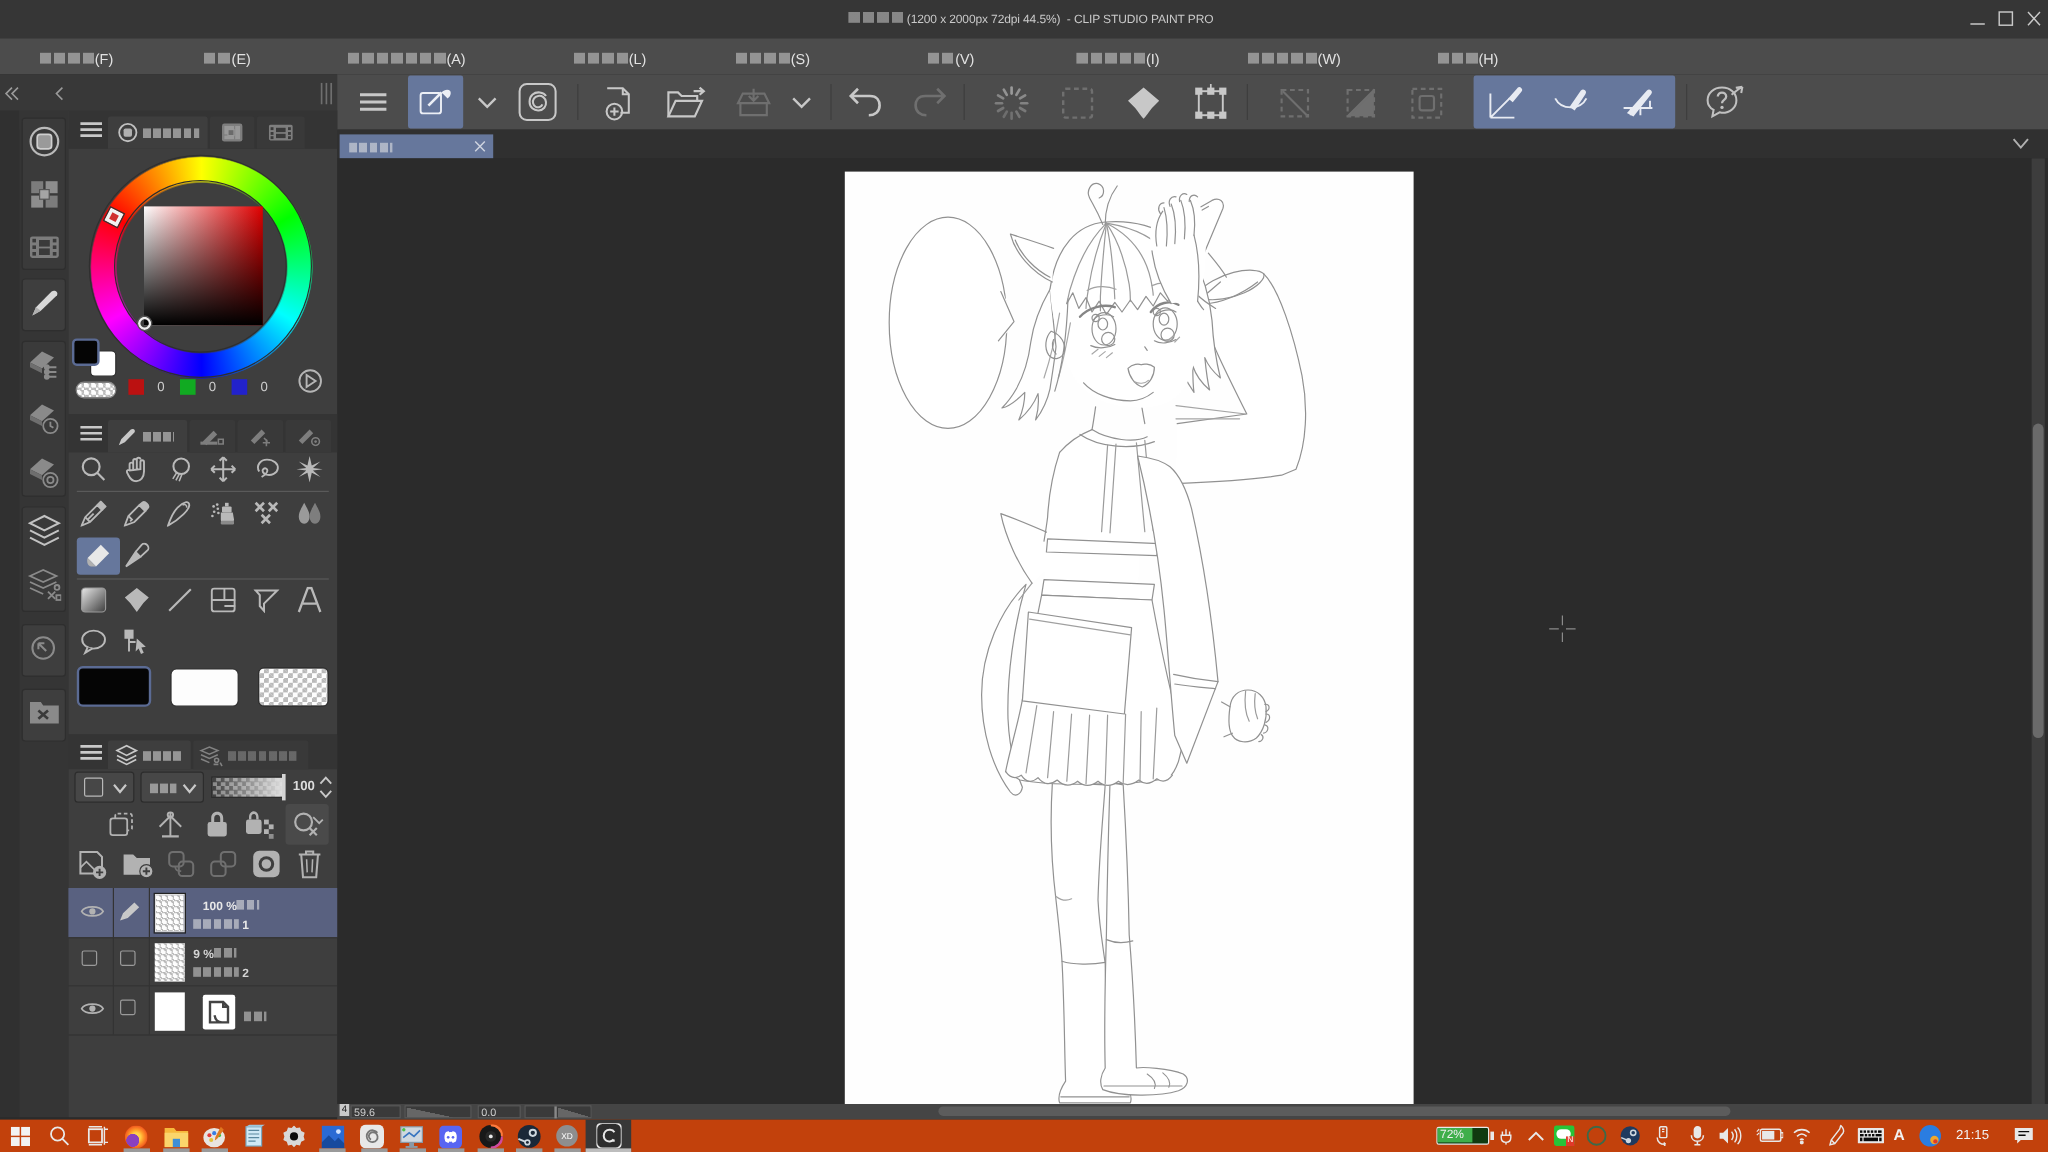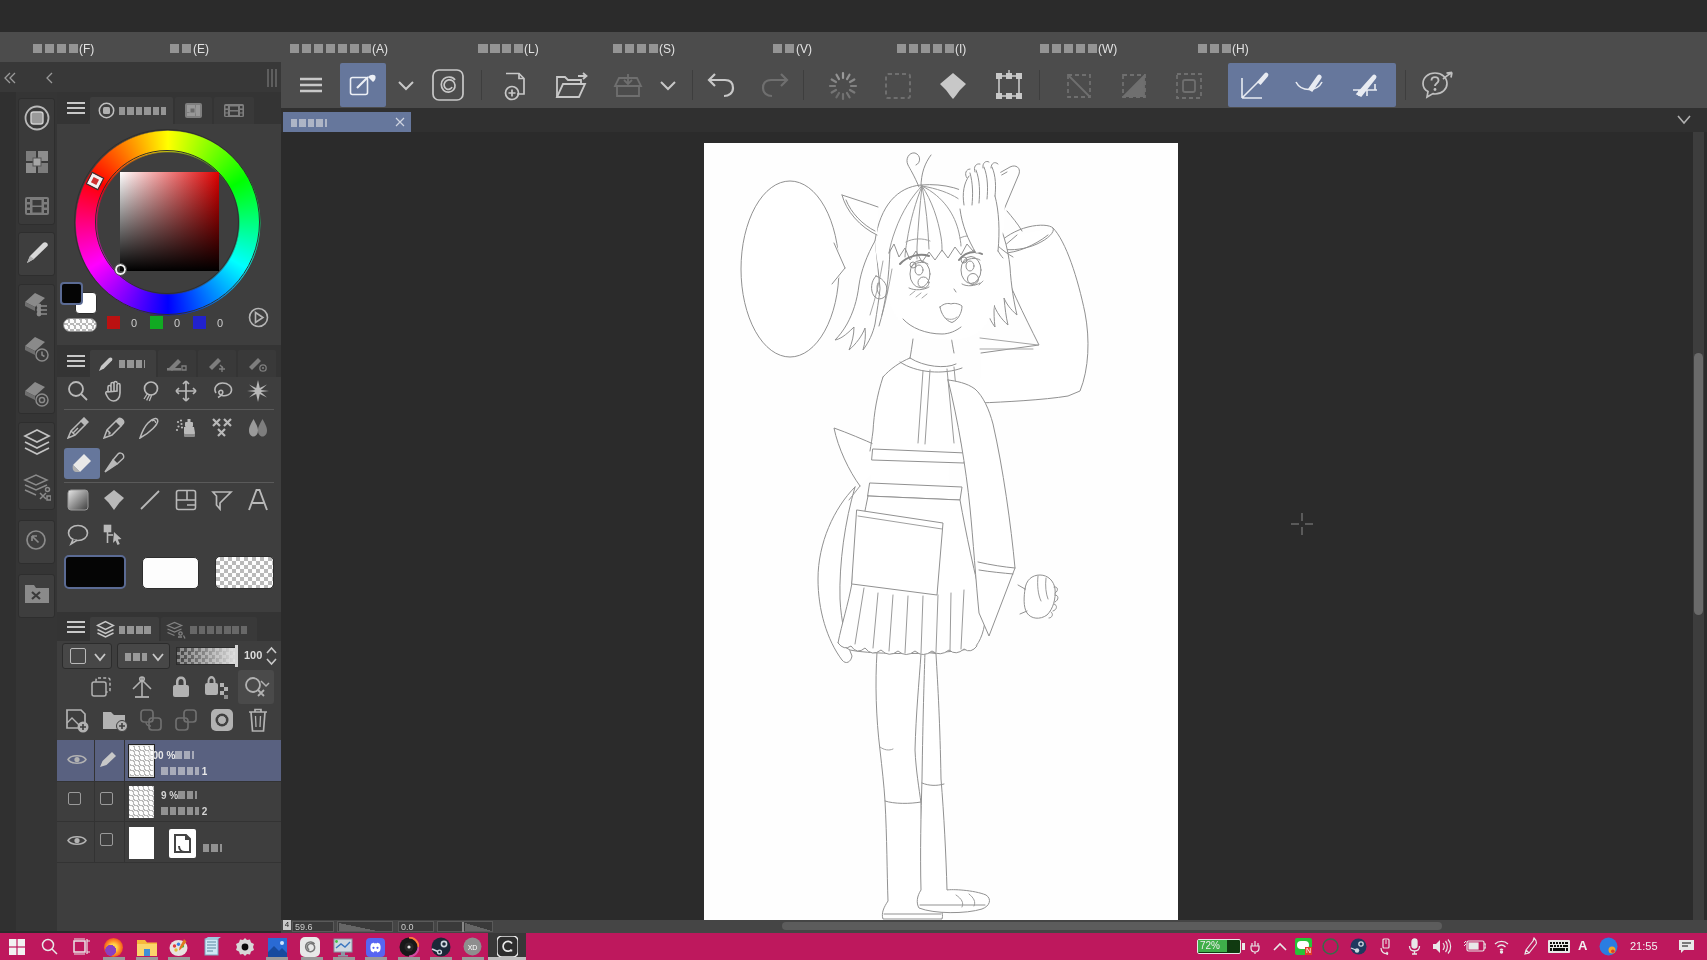--- a/index.html
+++ b/index.html
@@ -16,40 +16,53 @@
   .menuitem .jp{opacity:.48;}
   .toolbar{left:281px;top:62px;width:1426px;height:46px;background:#4c4c4c;}
   .tbleft{left:0;top:62px;width:281px;height:46px;background:#383838;color:#9a9a9a;}
   .tabbar{left:281px;top:108px;width:1426px;height:24px;background:#303030;}
   .tab1{position:absolute;left:2px;top:4px;width:128px;height:20px;background:#66779c;}
   .canvasarea{left:281px;top:132px;width:1426px;height:788px;background:#2b2b2b;}
   .vsb{position:absolute;right:3px;top:0;width:11px;height:788px;background:#3d3d3d;}
   .vsb .thumb{position:absolute;left:1px;top:221px;width:9px;height:262px;background:#6a6a6a;border-radius:5px;}
   .white-canvas{position:absolute;left:423px;top:11px;width:474px;height:777px;background:#fefefe;}
   .statusbar{left:281px;top:920px;width:1426px;height:13px;background:#454545;}
-  .taskbar{left:0;top:933px;width:1707px;height:27px;background:#be185d;}
+  .taskbar{left:0;top:933px;width:1707px;height:27px;background:#c2410c;}
   .dockstrip{left:0;top:92px;width:16px;height:839px;background:#303030;}
   .toolcol{left:16px;top:92px;width:41px;height:839px;background:#353535;}
   .toolbtn{position:absolute;left:2px;width:37px;height:42px;background:#3e3e3e;border:1px solid #2e2e2e;border-radius:3px;}
   .panel{background:#3e3e3e;}
   .colorpanel{left:57px;top:92px;width:224px;height:253px;}
   .toolpanel{left:57px;top:345px;width:224px;height:267px;}
   .layerpanel{left:57px;top:612px;width:224px;height:319px;font-weight:bold;}
   .phead{position:absolute;left:0;top:0;width:224px;height:32px;background:#343434;}
   .ptab{position:absolute;top:5px;height:27px;background:#3e3e3e;border-radius:2px 2px 0 0;}
   .ptab.inactive{background:#393939;}
   .checker{background-image:linear-gradient(45deg,#b9b9b9 25%,transparent 25%,transparent 75%,#b9b9b9 75%),linear-gradient(45deg,#b9b9b9 25%,#fdfdfd 25%,#fdfdfd 75%,#b9b9b9 75%);background-size:8px 8px;background-position:0 0,4px 4px;}
   .sep{position:absolute;top:8px;width:1px;height:30px;background:#3e3e3e;}
   svg{display:block;}
   .ico{position:absolute;}
 </style>
 </head>
 <body>
 <div id="root">
 
+  <div class="abs titlebar">
+    <div class="abs" style="left:707px;top:10px;font-size:10px;color:#c9c9c9;letter-spacing:-0.1px;">
+      <span class="jp" style="width:46px;color:#c9c9c9;"></span>
+      <span style="color:#c9c9c9;"> (1200 x 2000px 72dpi 44.5%)&nbsp; - CLIP STUDIO PAINT PRO</span>
+    </div>
+    <svg class="ico" style="left:1634px;top:6px;" width="68" height="20" viewBox="0 0 68 20">
+      <g stroke="#c9c9c9" stroke-width="1.2" fill="none">
+        <path d="M8 14 L20 14"></path>
+        <rect x="32" y="4" width="11" height="11"></rect>
+        <path d="M56 4 L66 15 M66 4 L56 15"></path>
+      </g>
+    </svg>
+  </div>
 
   <div class="abs menubar">
     <div class="menuitem" style="left:33px"><span class="jp" style="width:46px"></span>(F)</div>
     <div class="menuitem" style="left:170px"><span class="jp" style="width:23px"></span>(E)</div>
     <div class="menuitem" style="left:290px"><span class="jp" style="width:82px"></span>(A)</div>
     <div class="menuitem" style="left:478px"><span class="jp" style="width:46px"></span>(L)</div>
     <div class="menuitem" style="left:613px"><span class="jp" style="width:46px"></span>(S)</div>
     <div class="menuitem" style="left:773px"><span class="jp" style="width:23px"></span>(V)</div>
     <div class="menuitem" style="left:897px"><span class="jp" style="width:58px"></span>(I)</div>
     <div class="menuitem" style="left:1040px"><span class="jp" style="width:58px"></span>(W)</div>
@@ -845,21 +858,21 @@
     <div class="abs" style="left:67px;top:128px;width:1px;height:122px;background:#333;"></div>
 
     <svg class="ico" style="left:10px;top:140px" width="20" height="15" viewBox="0 0 20 15">
         <path d="M1 7.5 C4 2.5 16 2.5 19 7.5 C16 12.5 4 12.5 1 7.5 Z" fill="none" stroke="#b2b2b2" stroke-width="1.5"></path>
         <circle cx="10" cy="7.5" r="2.6" fill="#b2b2b2"></circle>
       </svg>
     <svg class="ico" style="left:42px;top:139px" width="20" height="18" viewBox="0 0 20 18">
         <path d="M1 16 L3.5 10 L13 1 L17 5 L7.5 14 Z M1 16 L7.5 14" fill="#c8c8c8"></path>
       </svg>
     <div class="abs checker" style="left:72px;top:133px;width:25px;height:32px;background-size:5px 5px;border:1.5px solid #e0e0e0;outline:1px solid #222;"></div>
-    <div class="abs" style="left:90px;top:138px;font-size:10px;color:#e8e8e8;">100 %<span class="jp s" style="width:19px;color:#e8e8e8;"></span></div>
+    <div class="abs" style="left:112px;top:138px;font-size:10px;color:#e8e8e8;">100 %<span class="jp s" style="width:19px;color:#e8e8e8;"></span></div>
     <div class="abs" style="left:104px;top:154px;font-size:10px;color:#e8e8e8;"><span class="jp s" style="width:38px;color:#e8e8e8;"></span> 1</div>
 
     <div class="abs" style="left:11px;top:180px;width:13px;height:13px;border:1.6px solid #9a9a9a;border-radius:2px;"></div>
     <div class="abs" style="left:43px;top:180px;width:13px;height:13px;border:1.6px solid #9a9a9a;border-radius:2px;"></div>
     <div class="abs checker" style="left:72px;top:174px;width:25px;height:32px;background-size:5px 5px;"></div>
     <div class="abs" style="left:104px;top:178px;font-size:10px;color:#d5d5d5;">9 %<span class="jp s" style="width:19px;color:#d5d5d5;"></span></div>
     <div class="abs" style="left:104px;top:194px;font-size:10px;color:#d5d5d5;"><span class="jp s" style="width:38px;color:#d5d5d5;"></span> 2</div>
 
     <svg class="ico" style="left:10px;top:221px" width="20" height="15" viewBox="0 0 20 15">
         <path d="M1 7.5 C4 2.5 16 2.5 19 7.5 C16 12.5 4 12.5 1 7.5 Z" fill="none" stroke="#b2b2b2" stroke-width="1.5"></path>
@@ -1085,19 +1098,19 @@
           <rect x="5" y="8" width="12" height="3"></rect>
           <rect x="18" y="8" width="2" height="3"></rect>
         </g>
       </svg>
     <div class="abs" style="left:1578px;top:5px;font-size:13px;color:#f2f2f2;font-weight:bold;">A</div>
     <svg class="ico" style="left:1599px;top:4px" width="19" height="19" viewBox="0 0 19 19">
         <circle cx="9.5" cy="9.5" r="9" fill="#2a7de1"></circle>
         <circle cx="13" cy="13" r="3.5" fill="#f0a82a"></circle>
         <circle cx="13.8" cy="14.2" r="1.8" fill="#e03a2a"></circle>
       </svg>
-    <div class="abs" style="left:1630px;top:7px;font-size:11px;color:#f2f2f2;">21:55</div>
+    <div class="abs" style="left:1630px;top:7px;font-size:11px;color:#f2f2f2;">21:15</div>
     <svg class="ico" style="left:1678px;top:6px" width="17" height="15" viewBox="0 0 17 15">
         <path d="M1 1 H16 V11 H6 L3 14 V11 H1 Z" fill="#e8e8e8"></path>
         <path d="M4 4 H13 M4 7 H10" stroke="#0b0b0b" stroke-width="1.2"></path>
       </svg>
   </div>
 </div>
 
 </body></html>

